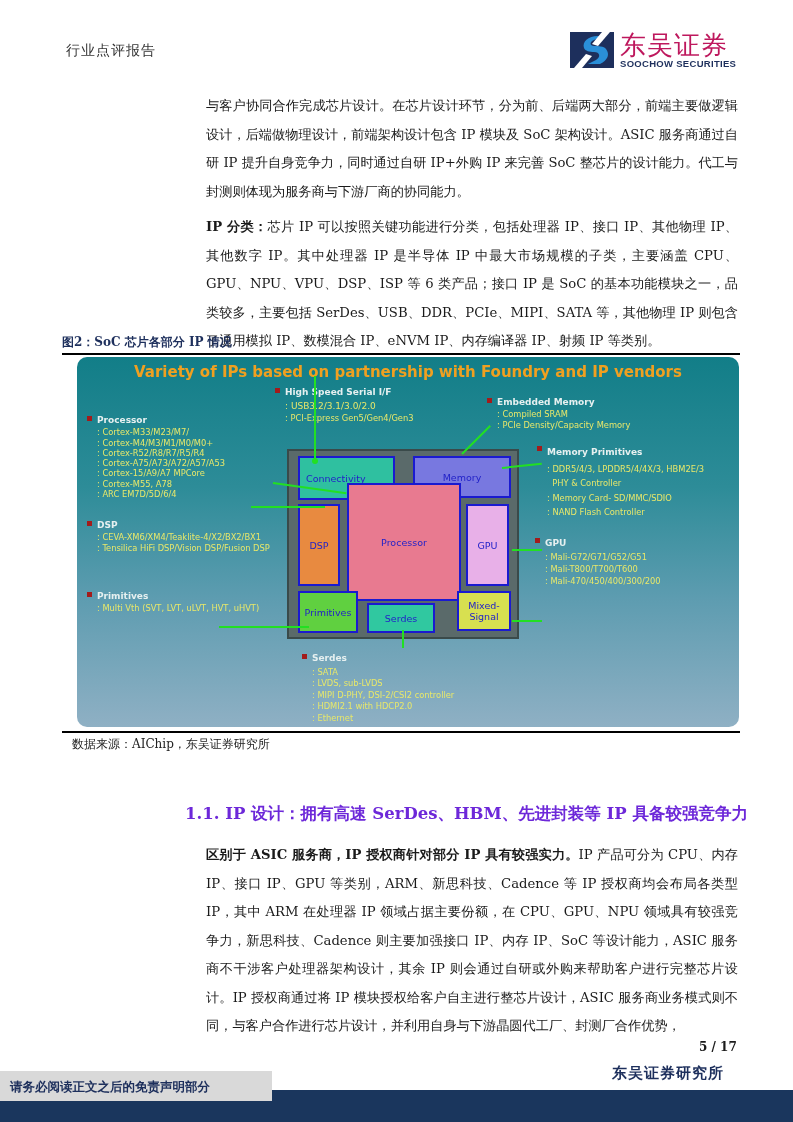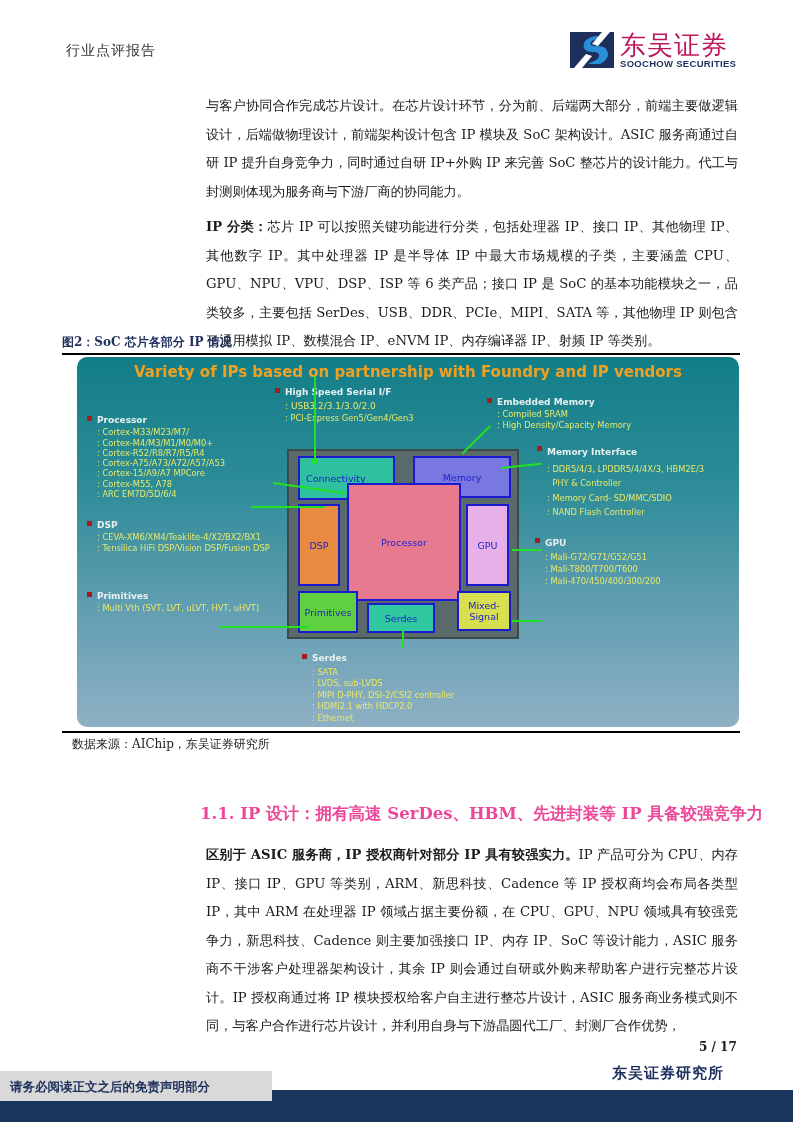--- a/index.html
+++ b/index.html
@@ -28,21 +28,21 @@
   .group { position: absolute; font-family: "DejaVu Sans", sans-serif; font-size: 8.3px; line-height: 10.3px; color: #e8e86a; }
   .group .gt { color: #e6f0f0; font-weight: bold; font-size: 9px; position: relative; margin-bottom: 2px; }
   .group .gt::before { content: ""; position: absolute; left: -10px; top: 1px; width: 5px; height: 5px; background: #a31b1b; }
   .group .item { white-space: nowrap; }
 
   .chip { position: absolute; left: 210px; top: 92px; width: 232px; height: 190px; background: #5a6a6a; border: 2px solid #3a4a4a; }
   .blk { position: absolute; border: 2px solid #1a1ad0; font-family: "DejaVu Sans", sans-serif; font-size: 9.5px; color: #2222c8; display: flex; align-items: center; justify-content: center; text-align: center; line-height: 11px; }
   .arrow { position: absolute; height: 2px; background: #22e022; transform-origin: 0 50%; }
   .dot { position: absolute; width: 6px; height: 6px; border-radius: 50%; background: #22e022; }
 
-  .section-head { position: absolute; left: 200px; top: 803px; font-size: 16.5px; font-weight: bold; color: #ec4899; }
+  .section-head { position: absolute; left: 185px; top: 803px; font-size: 16.5px; font-weight: bold; color: #6d28d9; }
 
   .page-num { position: absolute; left: 699px; top: 1040px; font-size: 12px; font-weight: bold; }
   .footer-org { position: absolute; left: 612px; top: 1064px; font-size: 15px; font-weight: bold; color: #1d2f5c; letter-spacing: 1px; }
   .footer-band { position: absolute; left: 0; top: 1090px; width: 793px; height: 32px; background: #1a365d; }
   .footer-note { position: absolute; left: 0; top: 1071px; width: 272px; height: 30px; background: #d9d9d9; font-size: 12.5px; font-weight: bold; color: #1d2f5c; padding: 8px 0 0 10px; }
 </style>
 </head>
 <body>
 
 <div class="header-label">行业点评报告</div>
@@ -95,25 +95,25 @@
 
   <div class="group" style="left:208px; top:30px;">
     <div class="gt">High Speed Serial I/F</div>
     <div class="item" style="font-size:9px; line-height:14px;">: USB3.2/3.1/3.0/2.0</div>
     <div class="item">: PCI-Express Gen5/Gen4/Gen3</div>
   </div>
 
   <div class="group" style="left:420px; top:40px;">
     <div class="gt">Embedded Memory</div>
     <div class="item">: Compiled SRAM</div>
-    <div class="item">: High Density/Capacity Memory</div>
+    <div class="item">: PCIe Density/Capacity Memory</div>
   </div>
 
   <div class="group" style="left:470px; top:88px; line-height:14.5px;">
-    <div class="gt">Memory Interface</div>
+    <div class="gt">Memory Primitives</div>
     <div class="item">: DDR5/4/3, LPDDR5/4/4X/3, HBM2E/3</div>
     <div class="item" style="white-space:pre;">  PHY &amp; Controller</div>
     <div class="item">: Memory Card- SD/MMC/SDIO</div>
     <div class="item">: NAND Flash Controller</div>
   </div>
 
   <div class="group" style="left:468px; top:180px; line-height:12px;">
     <div class="gt">GPU</div>
     <div class="item">: Mali-G72/G71/G52/G51</div>
     <div class="item">: Mali-T800/T700/T600</div>

